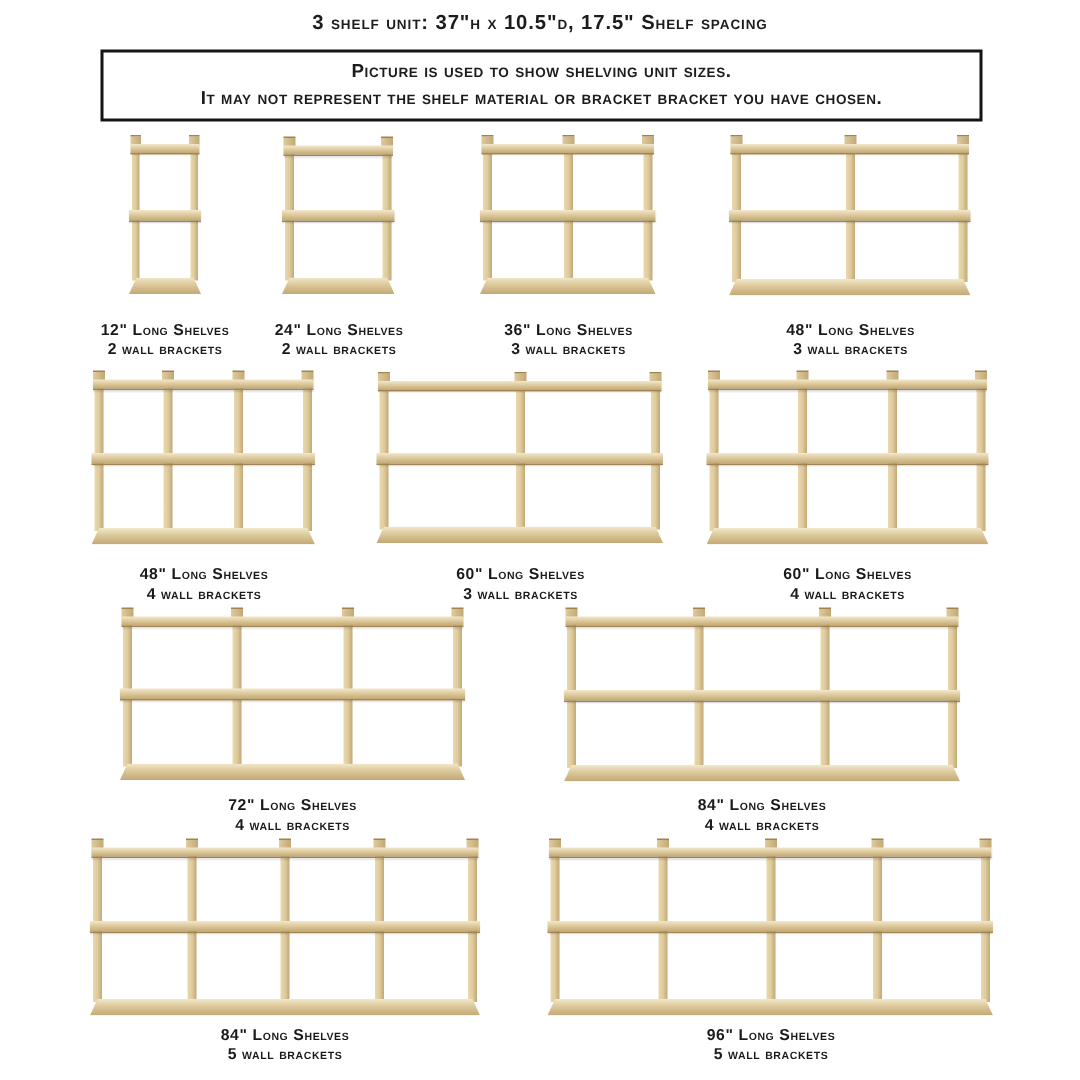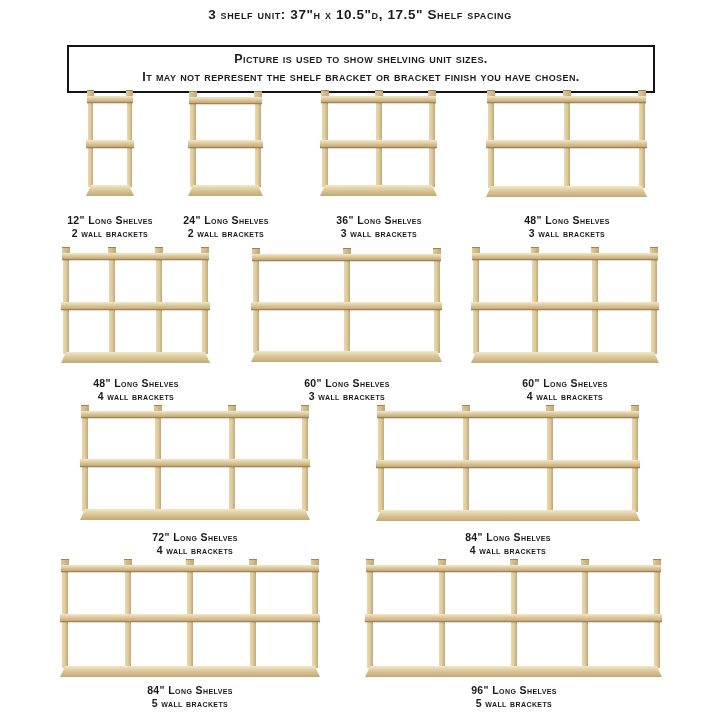--- a/index.html
+++ b/index.html
@@ -26,21 +26,20 @@
   }
   .notice-box {
     position: absolute;
     left: 67px;
     top: 33px;
     width: 580px;
     border: 2px solid #141414;
     background: #ffffff;
     padding: 3px 2px 5px 2px;
     text-align: center;
-    margin-top: 12px;
   }
   .notice-line {
     font-size: 12.5px;
     font-weight: 600;
     letter-spacing: 0.4px;
     line-height: 18px;
     font-variant: small-caps;
     white-space: nowrap;
   }
   .unit { position: absolute; }
@@ -81,21 +80,21 @@
     white-space: nowrap;
   }
 </style>
 </head>
 <body>
 
 <div class="page">
   <div class="title">3 shelf unit: 37"h x 10.5"d, 17.5" Shelf spacing</div>
   <div class="notice-box">
     <div class="notice-line">Picture is used to show shelving unit sizes.</div>
-    <div class="notice-line">It may not represent the shelf bracket or bracket finish you have chosen.</div>
+    <div class="notice-line">It may not represent the shelf material or bracket bracket you have chosen.</div>
   </div>
   <div id="units-layer">
       <div class="unit" style="left: 88px; top: 90px; width: 44px; height: 106px;">
         <div class="post" style="left: 0px; top: 3px; width: 5px; height: 94px;"></div>
         <div class="post-cap" style="left: -1px; top: 0px; width: 7px; height: 6px;"></div>
         <div class="post" style="left: 39px; top: 3px; width: 5px; height: 94px;"></div>
         <div class="post-cap" style="left: 38px; top: 0px; width: 7px; height: 6px;"></div>
         <div class="shelf" style="left: -1px; top: 6px; width: 46px; height: 6px;"></div>
         <div class="shelf" style="left: -2px; top: 50px; width: 48px; height: 7px;"></div>
         <div class="base" style="left: -2px; top: 95px; width: 48px; height: 11px;"></div>

